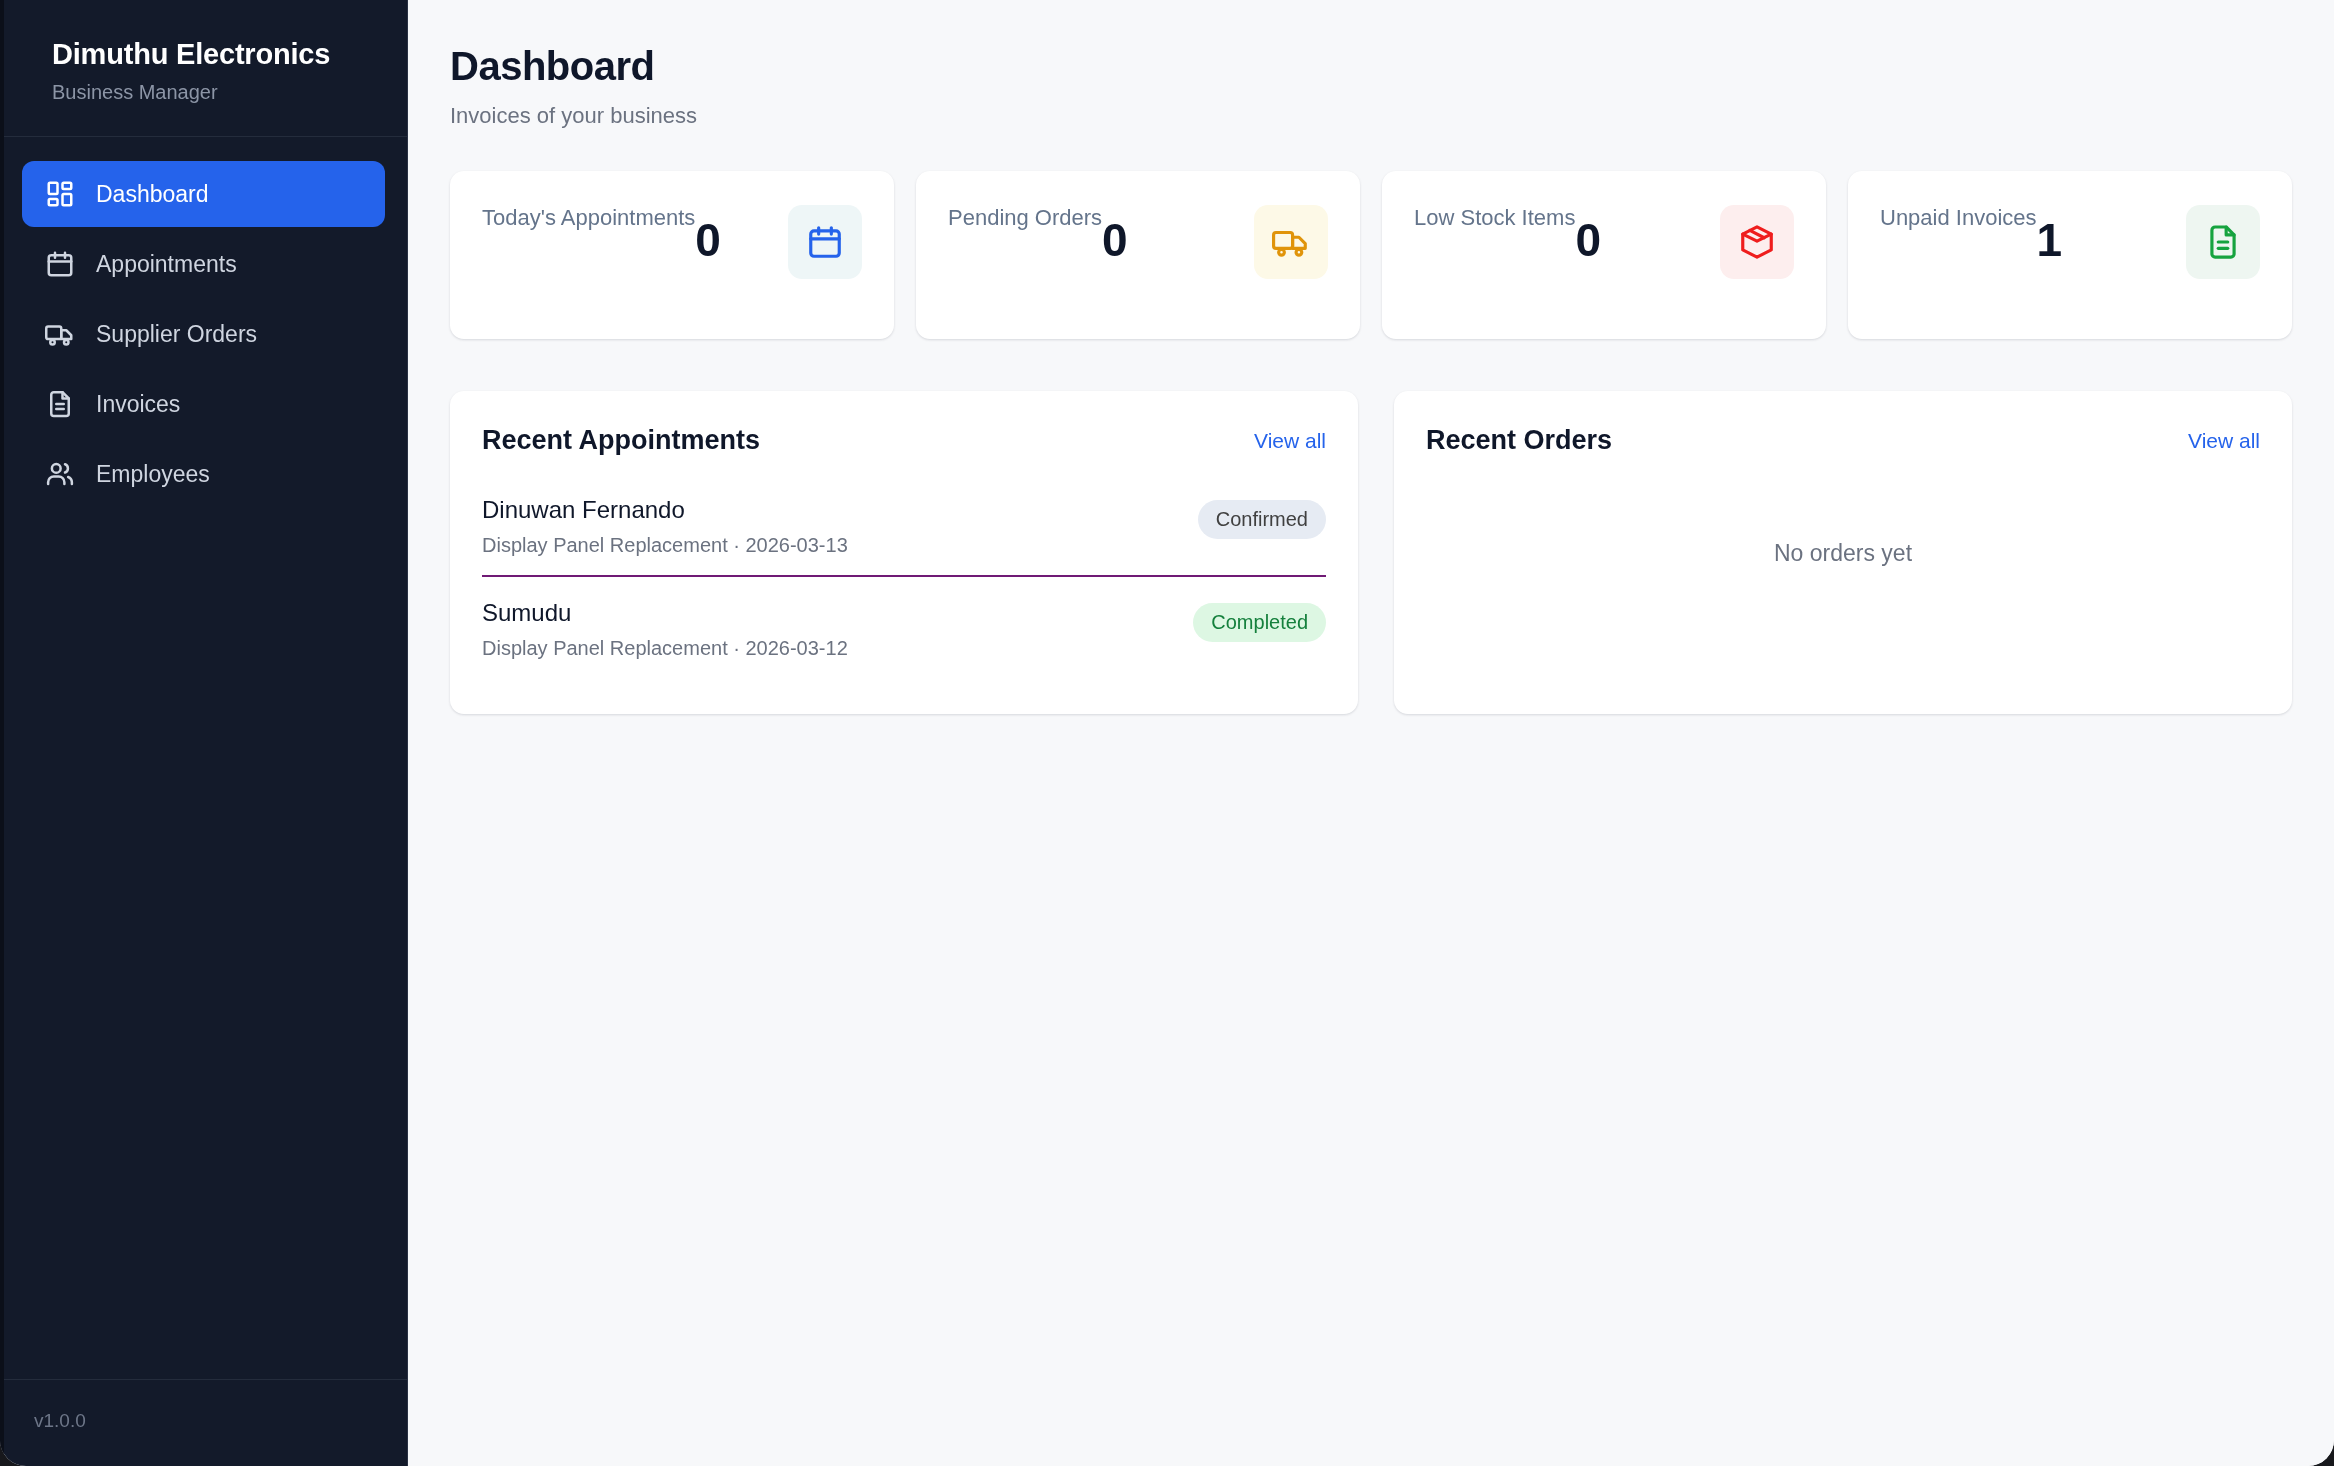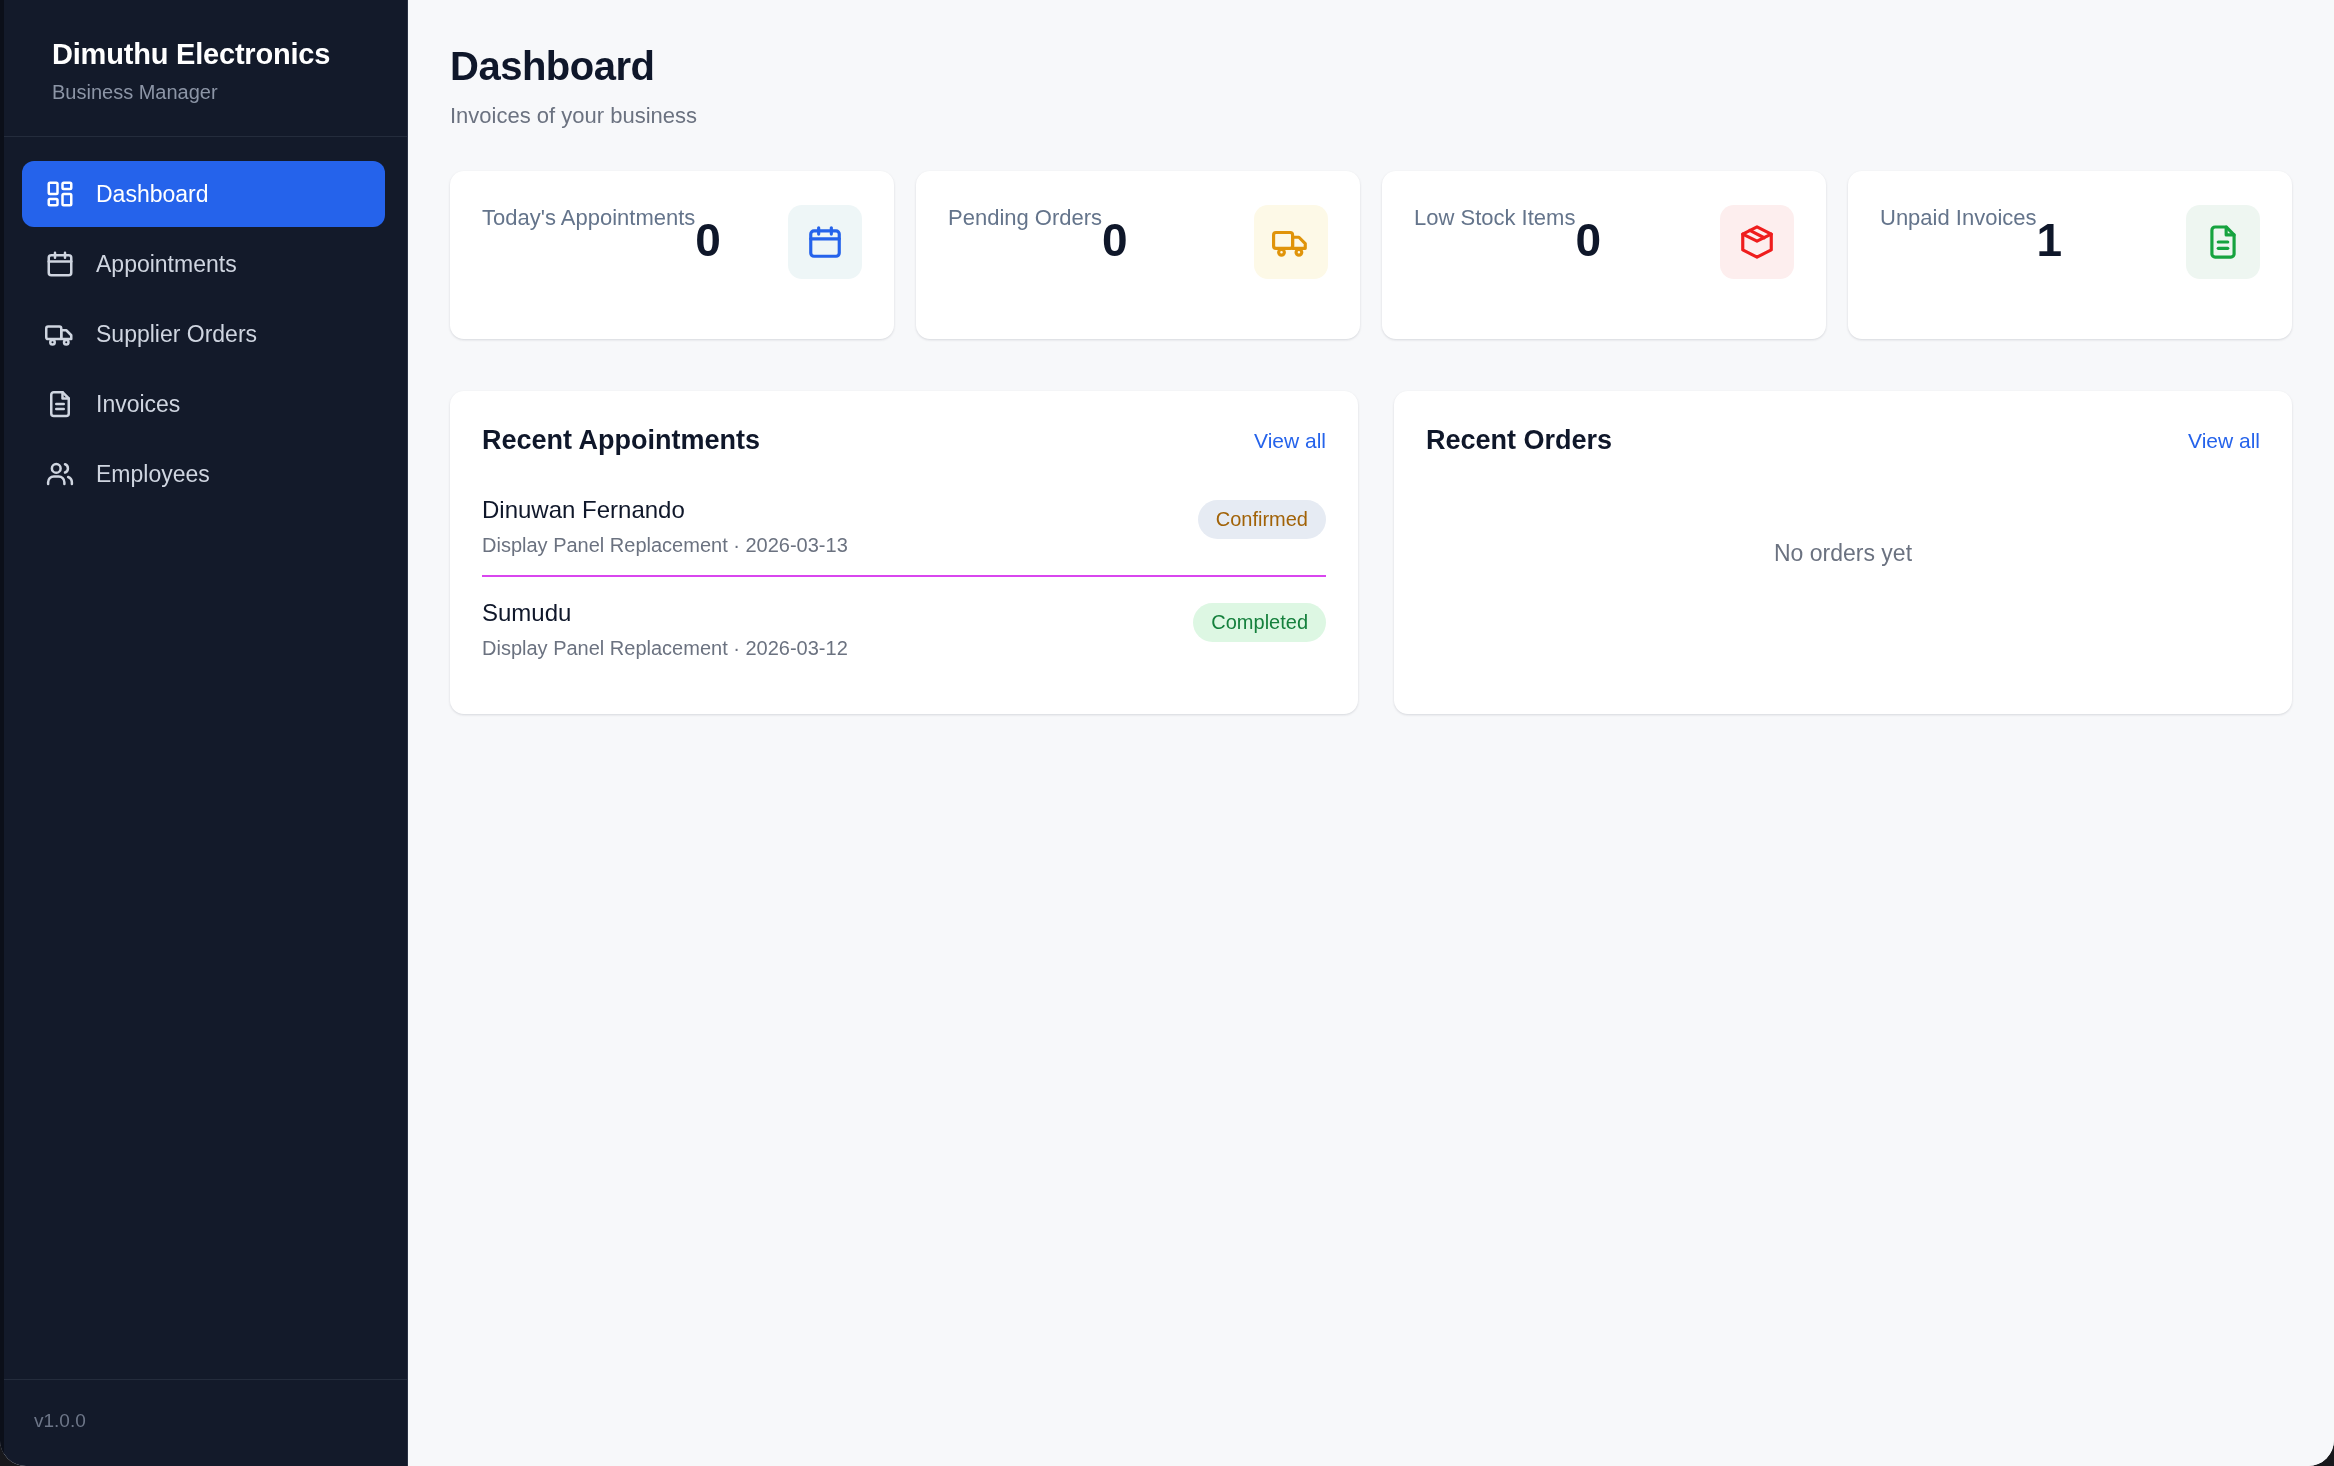--- a/index.html
+++ b/index.html
@@ -195,39 +195,39 @@
     cursor: pointer;
   }
 
   .appt-list { display: flex; flex-direction: column; }
   .appt-row {
     display: flex;
     align-items: flex-start;
     justify-content: space-between;
     padding: 22px 0 18px 0;
   }
-  .appt-row + .appt-row { border-top: 2px solid #d946ef; }
+  .appt-row + .appt-row { border-top: 2px solid #701a75; }
   .appt-name {
     font-size: 24px;
     color: #0f172a;
     font-weight: normal;
   }
   .appt-meta {
     font-size: 20px;
     color: #6b7280;
     margin-top: 10px;
   }
   .badge {
     font-size: 20px;
     padding: 8px 18px;
     border-radius: 999px;
     white-space: nowrap;
     margin-top: 4px;
   }
-  .badge-confirmed { background: #e6ebf3; color: #a16207; }
+  .badge-confirmed { background: #e6ebf3; color: #404040; }
   .badge-completed { background: #ddf7e3; color: #15803d; }
 
   .empty-state {
     text-align: center;
     color: #6b7280;
     font-size: 23px;
     padding: 66px 0 0 0;
   }
 </style>
 </head>

